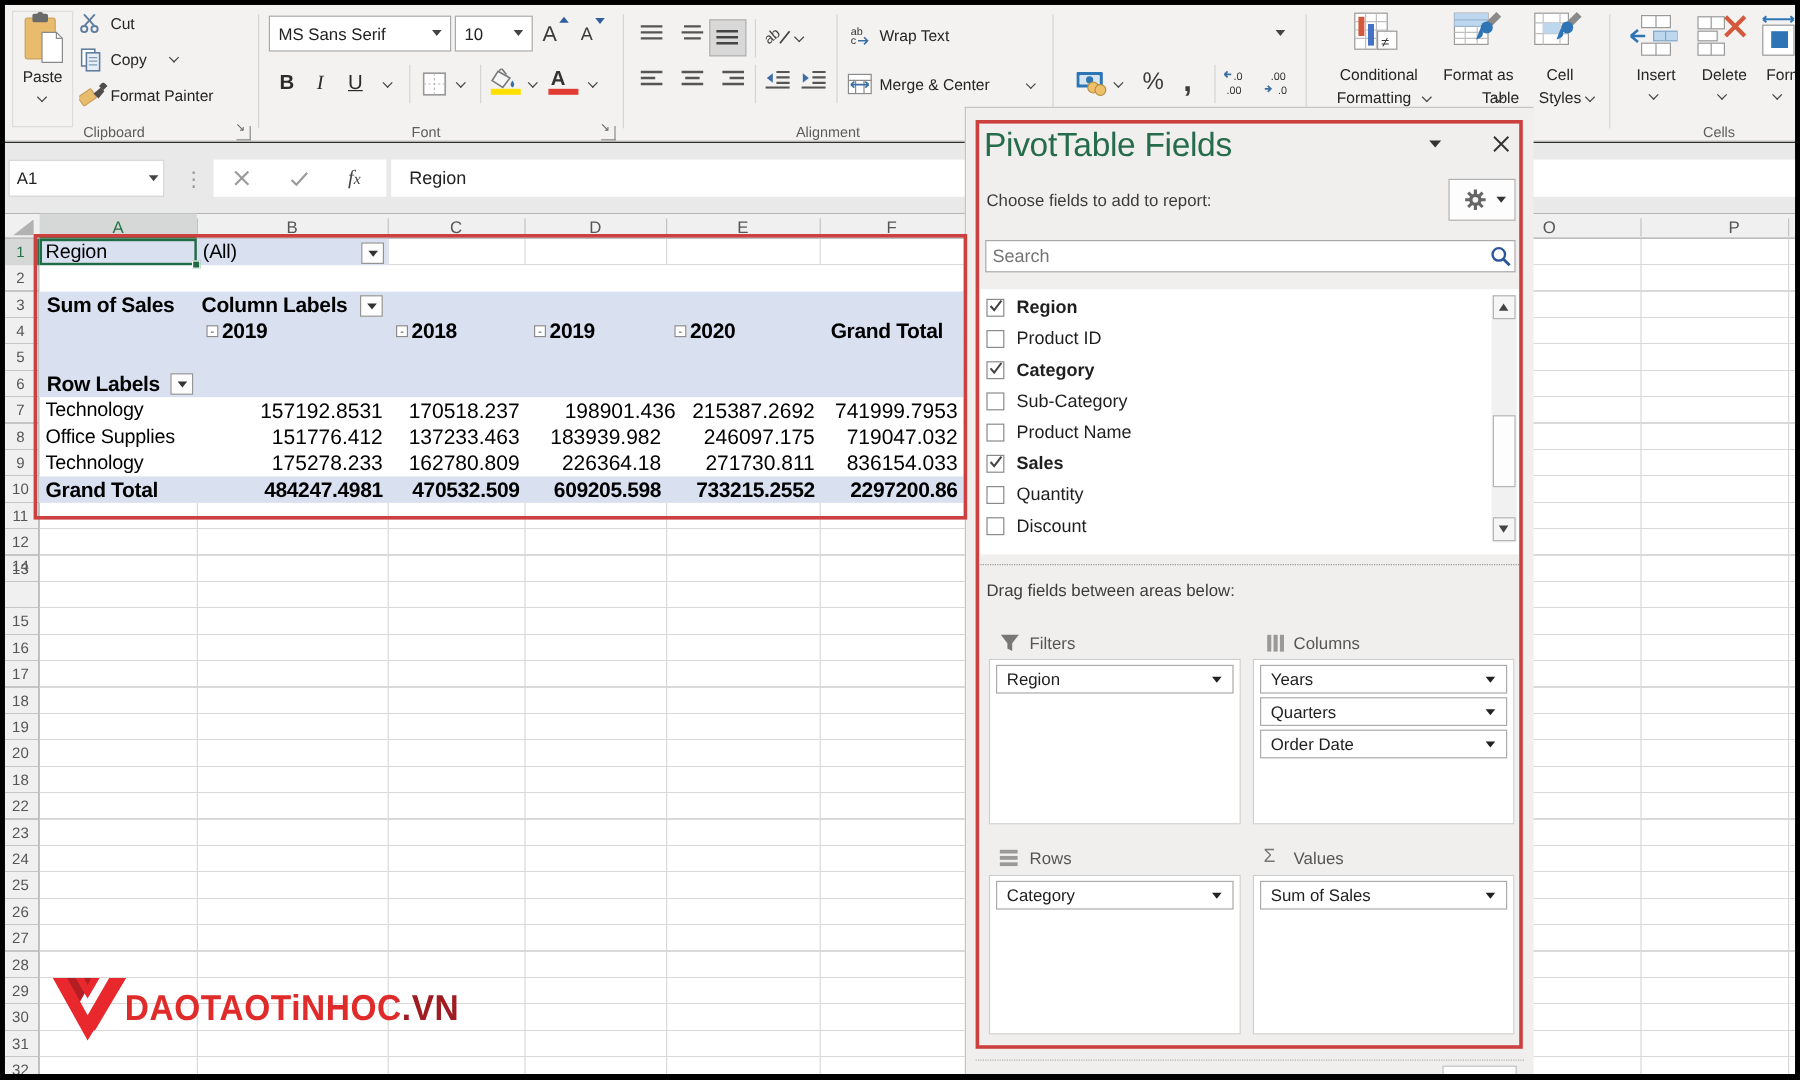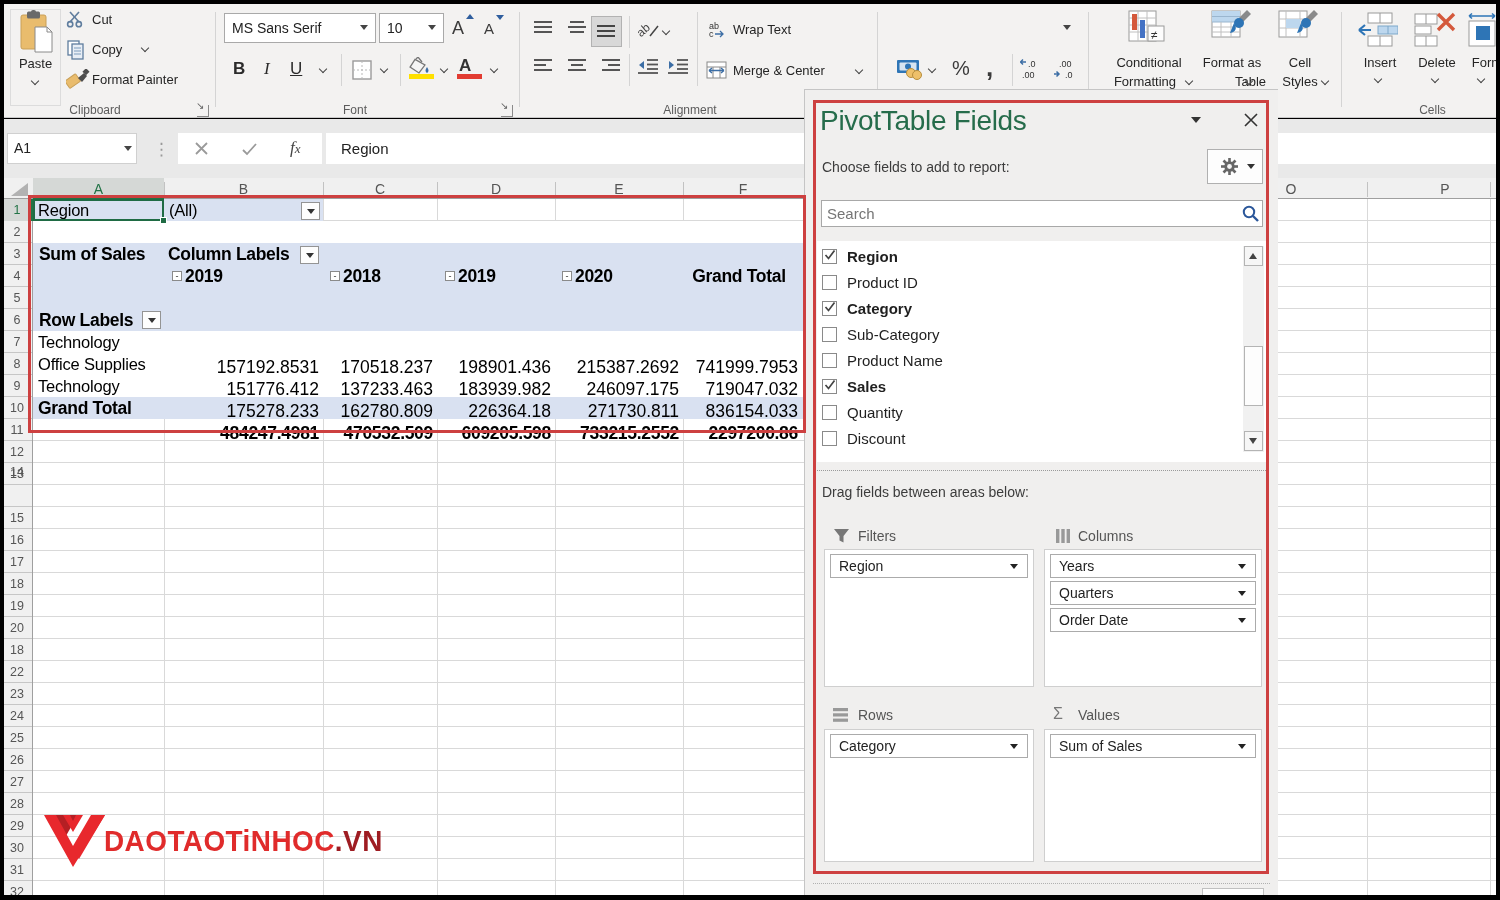--- a/index.html
+++ b/index.html
@@ -29,21 +29,21 @@
 
 .fwhite { background:#fff; top:133px; height:31px; }
 
 .clet { top:180px; height:18px; line-height:18px; font-size:14px; color:#555; text-align:center; }
 .ctick { top:182px; height:15px; width:1px; background:#c2c2c2; }
 .rnum { width:26px; height:22px; line-height:22px; font-size:12.5px; color:#555; text-align:center; }
 
 .pvblue { background:#d9e1f1; }
 .cell { font-size:16.5px; color:#000; height:22px; line-height:22px; white-space:nowrap; letter-spacing:-0.2px; }
 .num { text-align:right; font-size:17.5px; letter-spacing:0; }
-.b { font-weight:bold; } .cell.b { font-size:17.5px; letter-spacing:-0.3px; } .cell.num { font-size:17.5px;margin-top:25px; }
+.b { font-weight:bold; } .cell.b { font-size:17.5px; letter-spacing:-0.3px; } .cell.num { font-size:17.5px; }
 .ddbtn { width:19px; height:18px; background:#fdfdfd; border:1px solid #949494; }
 .ddbtn:before { content:""; position:absolute; left:4.5px; top:6px; width:0; height:0; border-left:4px solid transparent; border-right:4px solid transparent; border-top:5px solid #333; }
 .expbox { width:10px; height:10px; border:1px solid #8a8a8a; background:#fff; font-size:9px; line-height:8px; text-align:center; color:#333; }
 
 .redrect { border:3px solid #cd4040; background:transparent; z-index:50; }
 
 #panel { left:804px; top:89px; width:474px; height:807px; background:#f0efee; border-left:1px solid #c5c5c5; border-top:1px solid #c5c5c5; }
 .ptxt { font-size:14px; color:#3c3c3c; }
 .fitem { font-size:15px; color:#1f1f1f; height:20px; line-height:20px; }
 .cbox { width:15px; height:15px; background:#fff; border:1px solid #8a8a8a; }
@@ -431,21 +431,21 @@
   <div class="abs expbox" style="left:562px;top:271px">-</div>
   <div class="abs cell b" style="left:575px;top:265px">2020</div>
   <div class="abs cell b" style="left:683px;top:265px;width:112px;text-align:center">Grand Total</div>
 
   <div class="abs cell b" style="left:39px;top:309px">Row Labels</div>
   <div class="abs ddbtn" style="left:142px;top:311px"></div>
 
   <div class="abs cell" style="left:38px;top:331px">Technology</div>
   <div class="abs cell num" style="left:164px;top:331px;width:155px">157192.8531</div>
   <div class="abs cell num" style="left:323px;top:331px;width:110px">170518.237</div>
-  <div class="abs cell num" style="left:437px;top:331px;width:114px">198901.436</div>
+  <div class="abs cell num" style="left:449px;top:331px;width:114px">198901.436</div>
   <div class="abs cell num" style="left:555px;top:331px;width:124px">215387.2692</div>
   <div class="abs cell num" style="left:683px;top:331px;width:115px">741999.7953</div>
   <div class="abs cell" style="left:38px;top:353px">Office Supplies</div>
   <div class="abs cell num" style="left:164px;top:353px;width:155px">151776.412</div>
   <div class="abs cell num" style="left:323px;top:353px;width:110px">137233.463</div>
   <div class="abs cell num" style="left:437px;top:353px;width:114px">183939.982</div>
   <div class="abs cell num" style="left:555px;top:353px;width:124px">246097.175</div>
   <div class="abs cell num" style="left:683px;top:353px;width:115px">719047.032</div>
   <div class="abs cell" style="left:38px;top:375px">Technology</div>
   <div class="abs cell num" style="left:164px;top:375px;width:155px">175278.233</div>

